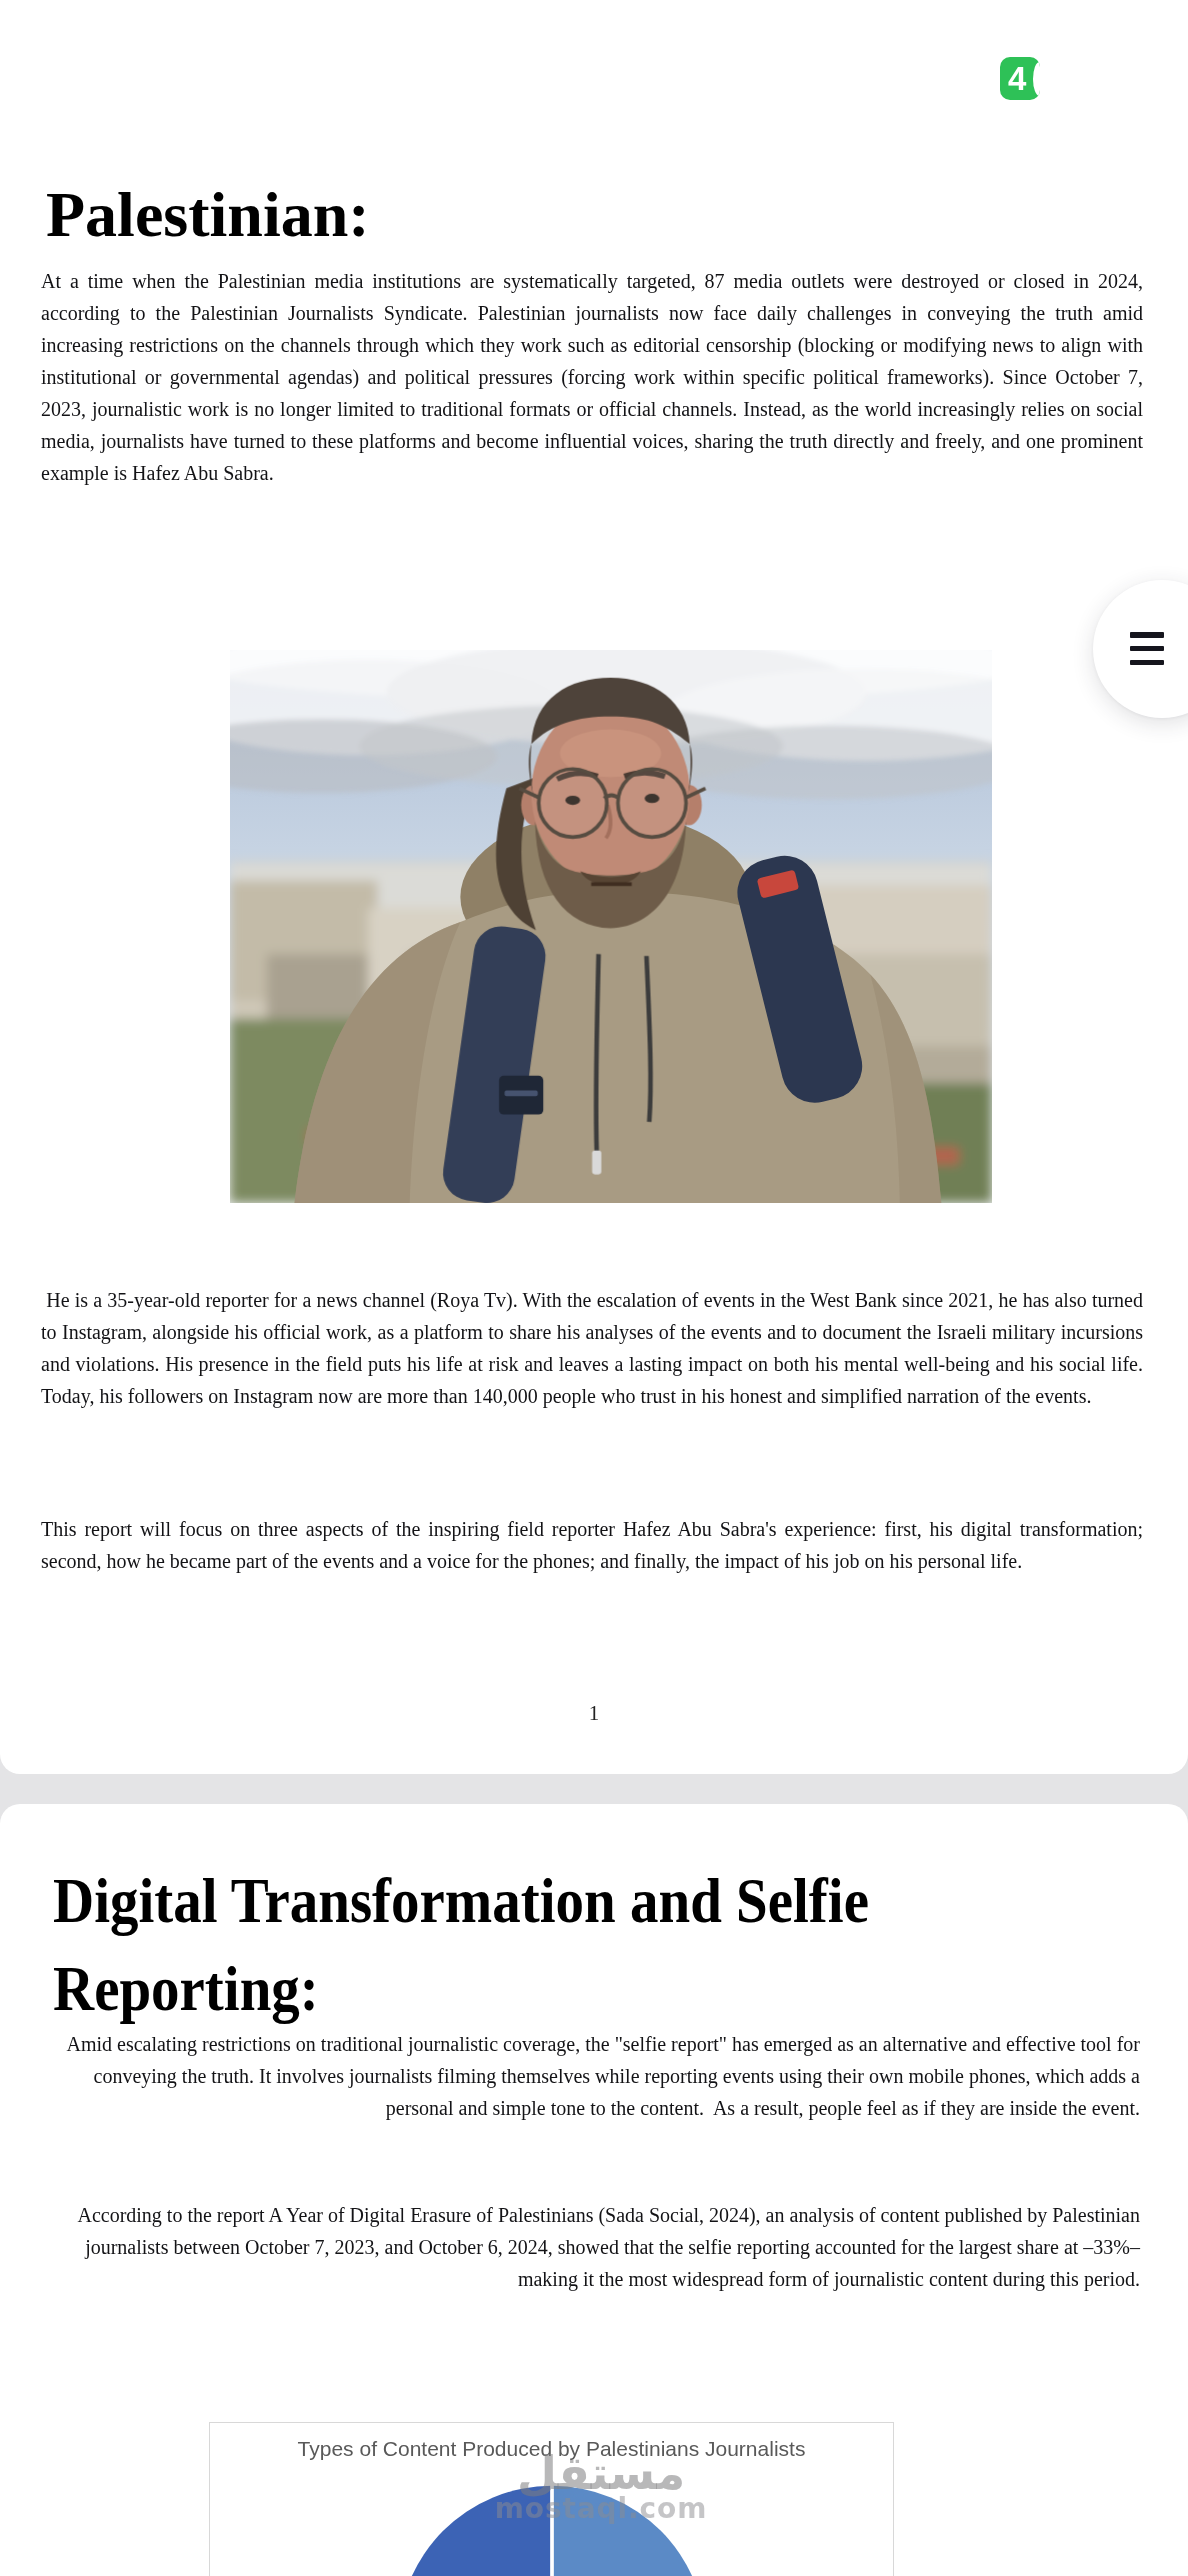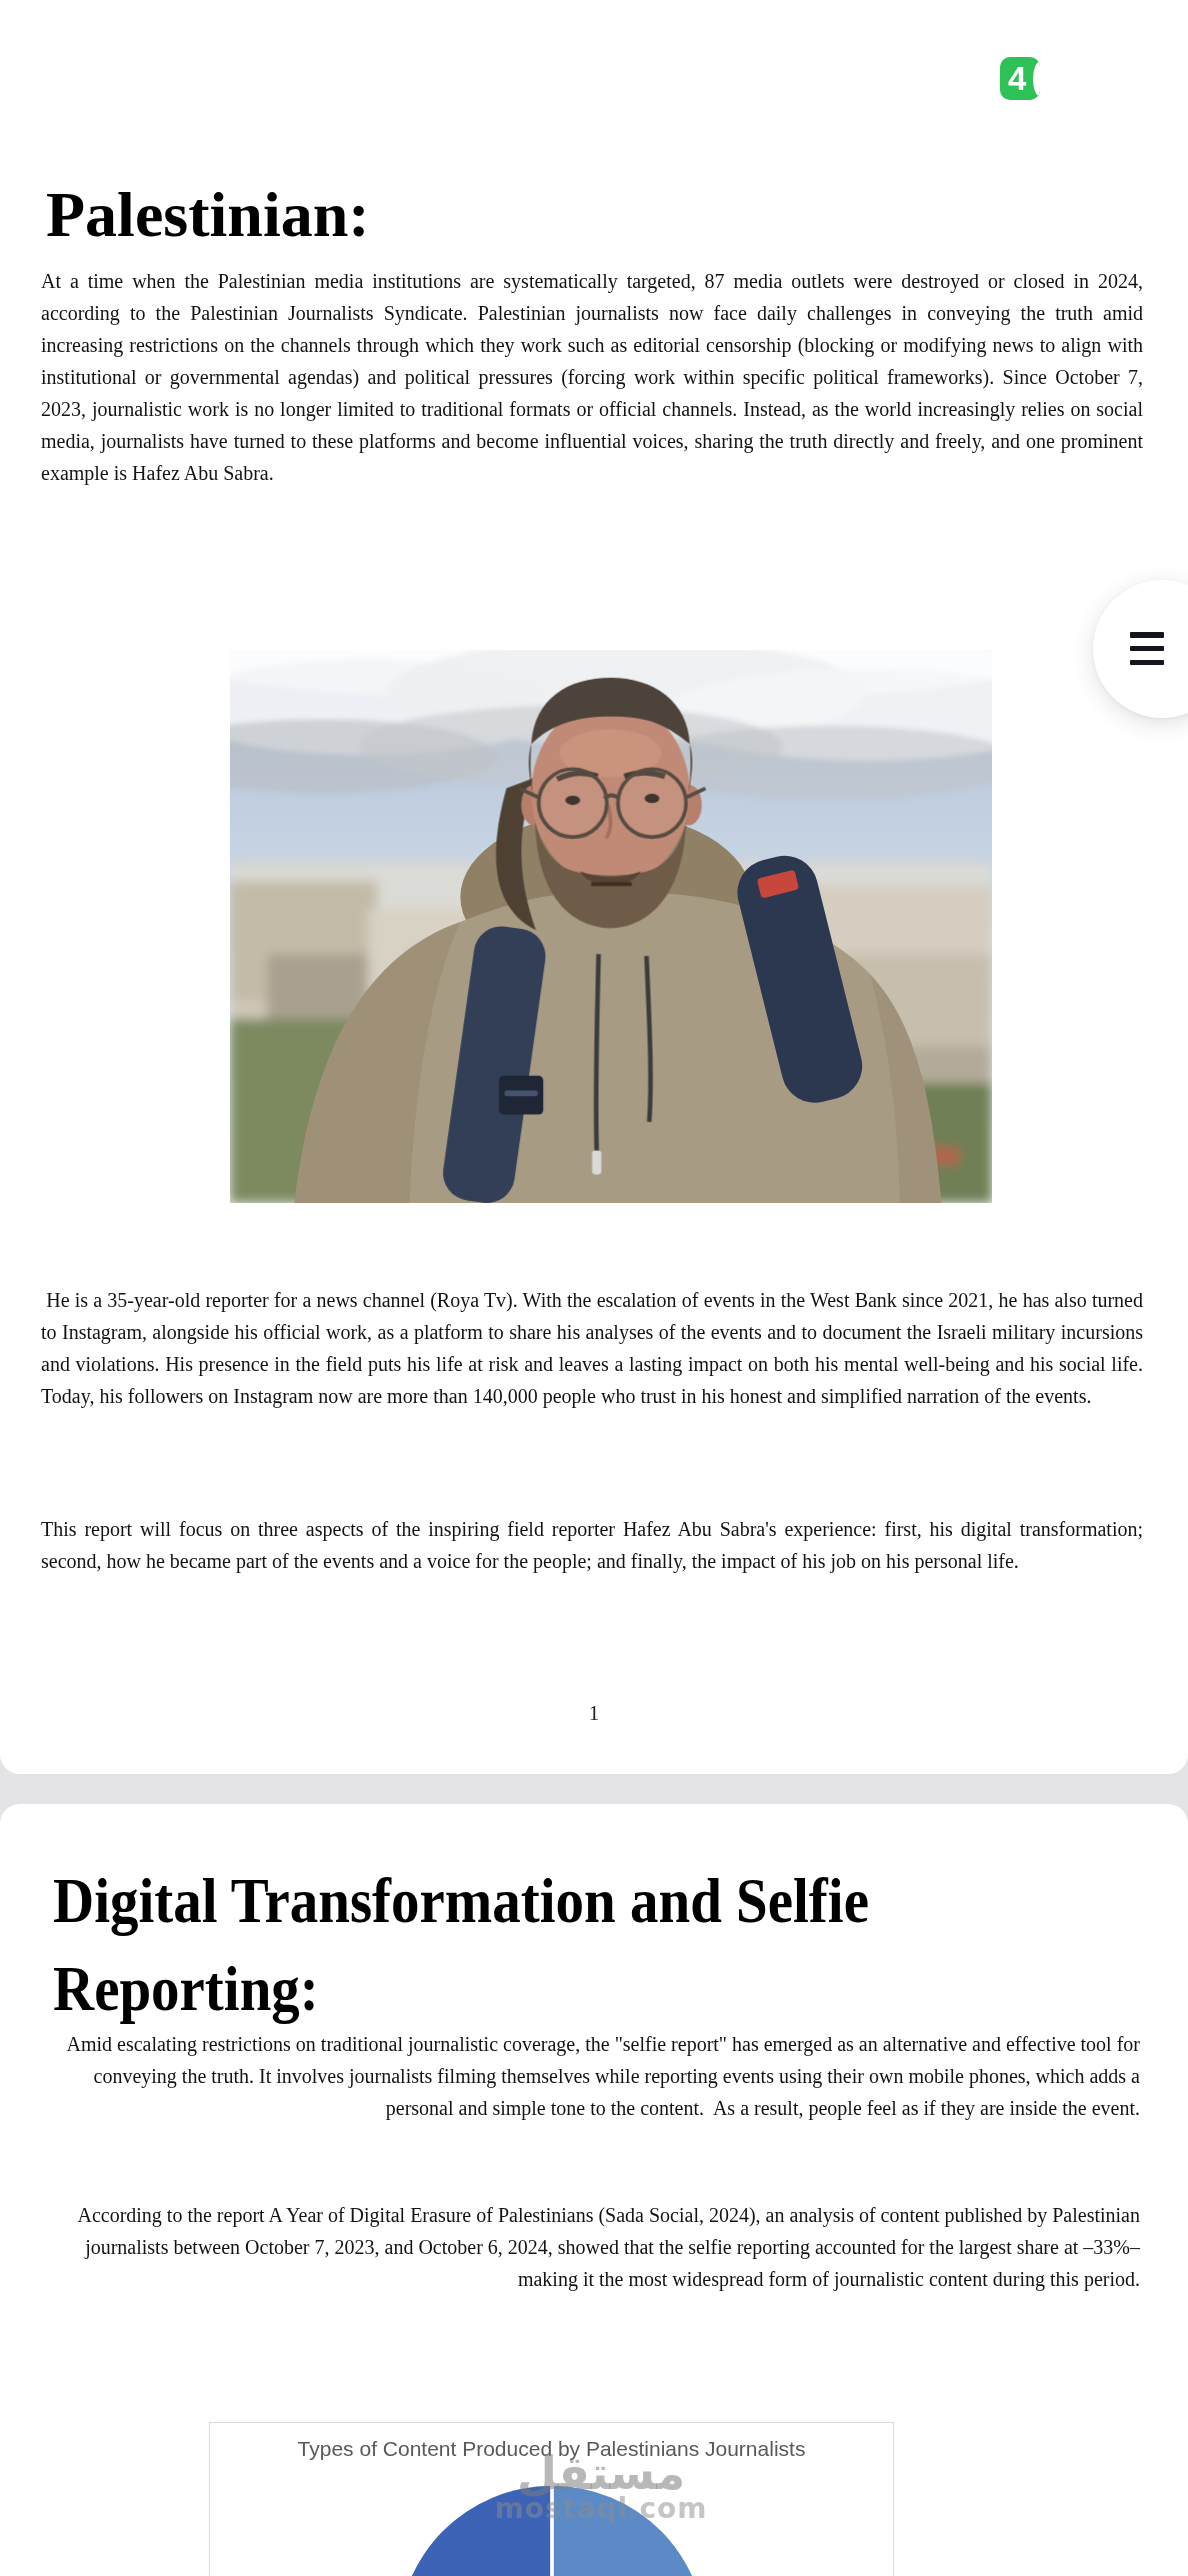--- a/index.html
+++ b/index.html
@@ -158,21 +158,21 @@
           <circle cx="372" cy="166" r="37" fill="rgba(255,255,255,0.07)" stroke="#564c41" stroke-width="4"></circle>
           <circle cx="458" cy="166" r="37" fill="rgba(255,255,255,0.07)" stroke="#564c41" stroke-width="4"></circle>
           <path d="M406,161 q8,-7 16,0" stroke="#564c41" stroke-width="4" fill="none"></path>
           <path d="M335,160 L314,150" stroke="#564c41" stroke-width="4"></path>
           <path d="M495,160 L516,150" stroke="#564c41" stroke-width="4"></path>
         </g>
       </svg>
     </div>
 
     <p class="body p2"> He is a 35-year-old reporter for a news channel (Roya Tv). With the escalation of events in the West Bank since 2021, he has also turned to Instagram, alongside his official work, as a platform to share his analyses of the events and to document the Israeli military incursions and violations. His presence in the field puts his life at risk and leaves a lasting impact on both his mental well-being and his social life. Today, his followers on Instagram now are more than 140,000 people who trust in his honest and simplified narration of the events.</p>
-    <p class="body p3">This report will focus on three aspects of the inspiring field reporter Hafez Abu Sabra's experience: first, his digital transformation; second, how he became part of the events and a voice for the people; and finally, the impact of his job on his personal life.</p>
+    <p class="body p3">This report will focus on three aspects of the inspiring field reporter Hafez Abu Sabra's experience: first, his digital transformation; second, how he became part of the events and a voice for the phones; and finally, the impact of his job on his personal life.</p>
 
     <div class="pagenum">1</div>
   </div>
 
   <div class="page page2">
 
     <h2 class="doc">Digital Transformation and Selfie Reporting:</h2>
 
     <p class="body q1">Amid escalating restrictions on traditional journalistic coverage, the "selfie report" has emerged as an alternative and effective tool for conveying the truth. It involves journalists filming themselves while reporting events using their own mobile phones, which adds a personal and simple tone to the content.  As a result, people feel as if they are inside the event.</p>
     <p class="body q2">According to the report A Year of Digital Erasure of Palestinians (Sada Social, 2024), an analysis of content published by Palestinian journalists between October 7, 2023, and October 6, 2024, showed that the selfie reporting accounted for the largest share at –33%–making it the most widespread form of journalistic content during this period.</p>

